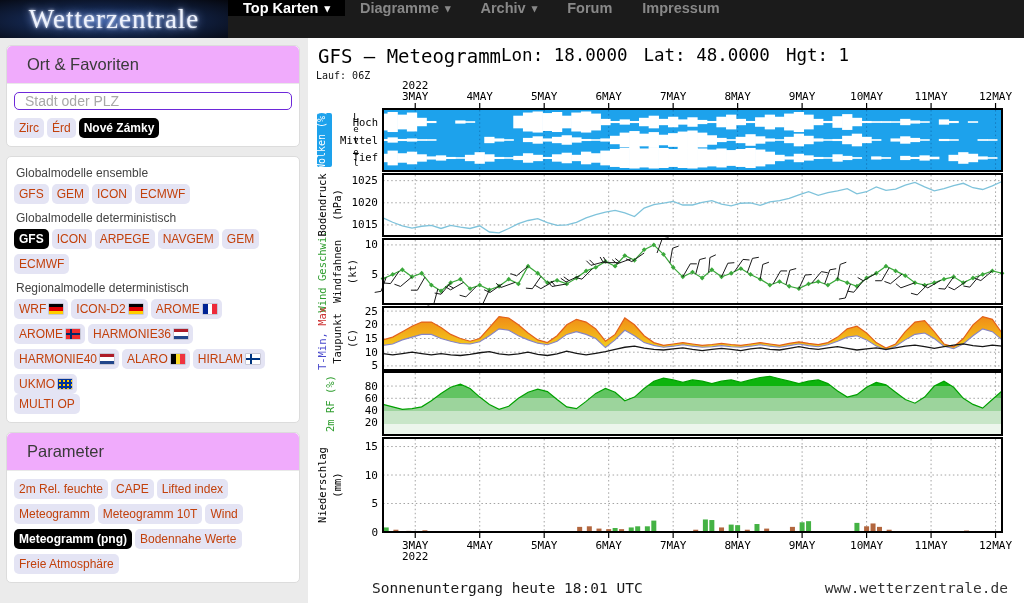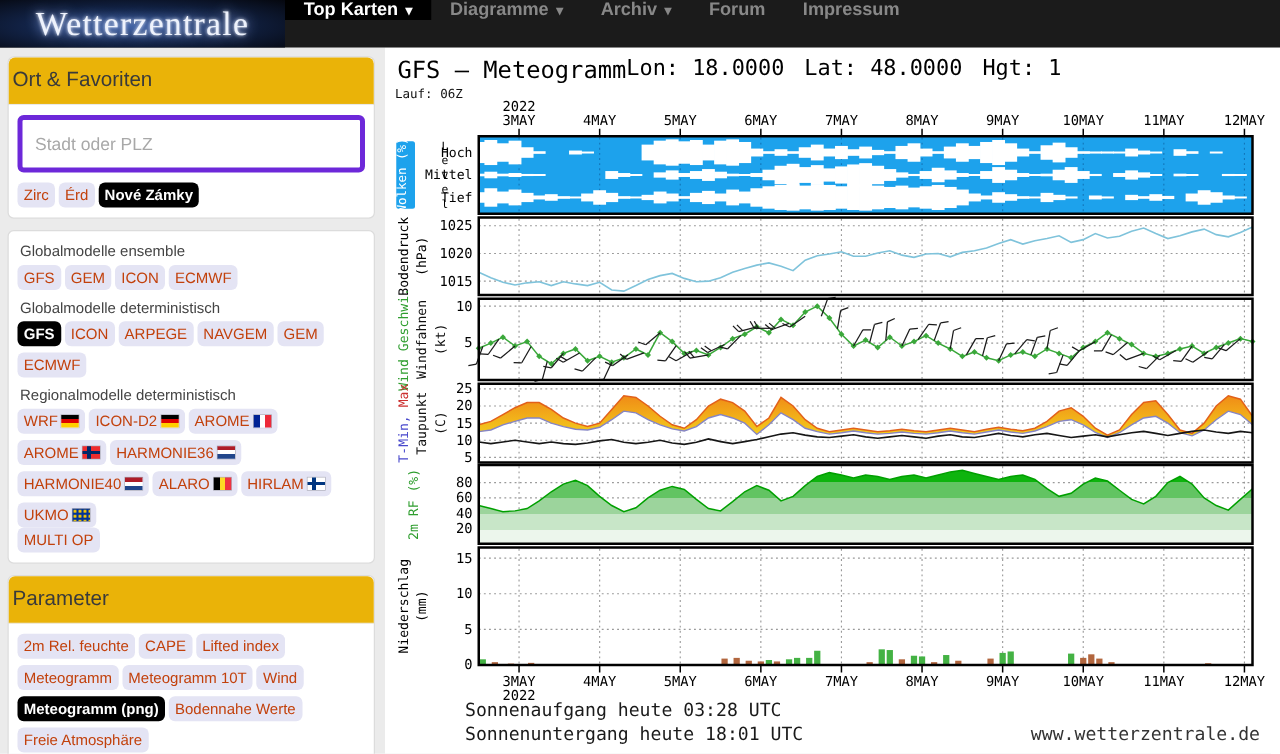--- a/index.html
+++ b/index.html
@@ -16,30 +16,30 @@
     text-shadow:0 0 10px #9db8ff,0 0 3px #ffffff;white-space:nowrap;letter-spacing:1px;
   }
   .nav-items{display:flex;align-items:flex-start}
   .nav-item{display:flex;align-items:center;padding:0 15px;color:#888;
     font-weight:bold;font-size:14.5px;cursor:pointer;white-space:nowrap}
   .nav-item.active{background:#000;color:#fff}
   .caret::after{content:"▾";margin-left:6px;font-size:11px}
   
   .sidebar{position:absolute;left:0;top:38px;width:306px;bottom:0;padding:7px 6px;box-sizing:border-box}
   .card{background:#fff;border:1px solid #dcdcdc;border-radius:5px;margin-bottom:9px}
-  .card-header{padding:9px 3px;font-size:16.5px;color:#3a3a3a;border-bottom:1px solid #e9e9e9;background:#eab308;border-radius:5px 5px 0 0}
+  .card-header{padding:9px 20px;font-size:16.5px;color:#3a3a3a;border-bottom:1px solid #e9e9e9;background:#f0abfc;border-radius:5px 5px 0 0}
   .card-body{padding:8px 7px}
   .group-label{font-size:12px;color:#444;margin:7px 2px 4px}
   .group-label:first-child{margin-top:1px}
   .chips{display:flex;flex-wrap:wrap;gap:3px;row-gap:5px}
   .chip{display:inline-flex;align-items:center;background:#e4e4f4;color:#c2410c;
     font-size:12px;padding:2.5px 5px;border-radius:5px;cursor:pointer;white-space:nowrap;line-height:1.25}
   .chip.active{background:#000000;color:#fff;font-weight:bold}
-  input.search{width:100%;box-sizing:border-box;padding:11px 10px;font-size:14px;
-    border:4px solid #6d28d9;border-radius:5px;color:#404040;outline:none;margin-bottom:8px}
+  input.search{width:100%;box-sizing:border-box;padding:0 10px;font-size:14px;
+    border:1px solid #6d28d9;border-radius:5px;color:#404040;outline:none;margin-bottom:8px}
   input.search::placeholder{color:#a8a8a8}
   .flag{display:inline-block;width:14px;height:10px;margin-left:3px;box-shadow:0 0 0 0.5px rgba(0,0,0,.25)}
   .flag-de{background:linear-gradient(#000 33%,#d00 33% 66%,#ffce00 66%)}
   .flag-fr{background:linear-gradient(90deg,#002395 33%,#fff 33% 66%,#ed2939 66%)}
   .flag-no{background:
     linear-gradient(transparent 40%,#002868 40% 62%,transparent 62%),
     linear-gradient(90deg,transparent 28%,#002868 28% 46%,transparent 46%),#ef2b2d}
   .flag-nl{background:linear-gradient(#ae1c28 33%,#fff 33% 66%,#21468b 66%)}
   .flag-be{background:linear-gradient(90deg,#000 33%,#fdda24 33% 66%,#ef3340 66%)}
   .flag-fi{background:
@@ -737,17 +737,16 @@
       <rect x="554.09375" y="446.3030303030303" width="5" height="5.696969696969688" fill="#b2663e"></rect>
       <rect x="560.5416666666666" y="443.45454545454544" width="5" height="8.545454545454561" fill="#b2663e"></rect>
       <rect x="566.9895833333334" y="446.8727272727273" width="5" height="5.127272727272725" fill="#b2663e"></rect>
       <rect x="576.6614583333334" y="449.72121212121215" width="5" height="2.2787878787878526" fill="#b2663e"></rect>
       <rect x="654.0364583333334" y="450.57575757575756" width="5" height="1.4242424242424363" fill="#b2663e"></rect>
       <rect x="73" y="358" width="619" height="94" fill="none" stroke="#000" stroke-width="2"></rect>
       <text font-family="&quot;DejaVu Sans Mono&quot;,monospace" font-size="10.5" text-anchor="middle" transform="translate(16 405) rotate(-90)"><tspan fill="#000">Niederschlag</tspan></text>
       <text font-family="&quot;DejaVu Sans Mono&quot;,monospace" font-size="10.5" text-anchor="middle" transform="translate(31 405) rotate(-90)"><tspan fill="#000">(mm)</tspan></text>
     </svg>
   <div class="sun">
-    <div>Sonnenaufgang heute 03:28 UTC</div>
     <div>Sonnenuntergang heute 18:01 UTC</div>
   </div>
   <div class="watermark">www.wetterzentrale.de</div>
 </main>
 
 </body></html>

